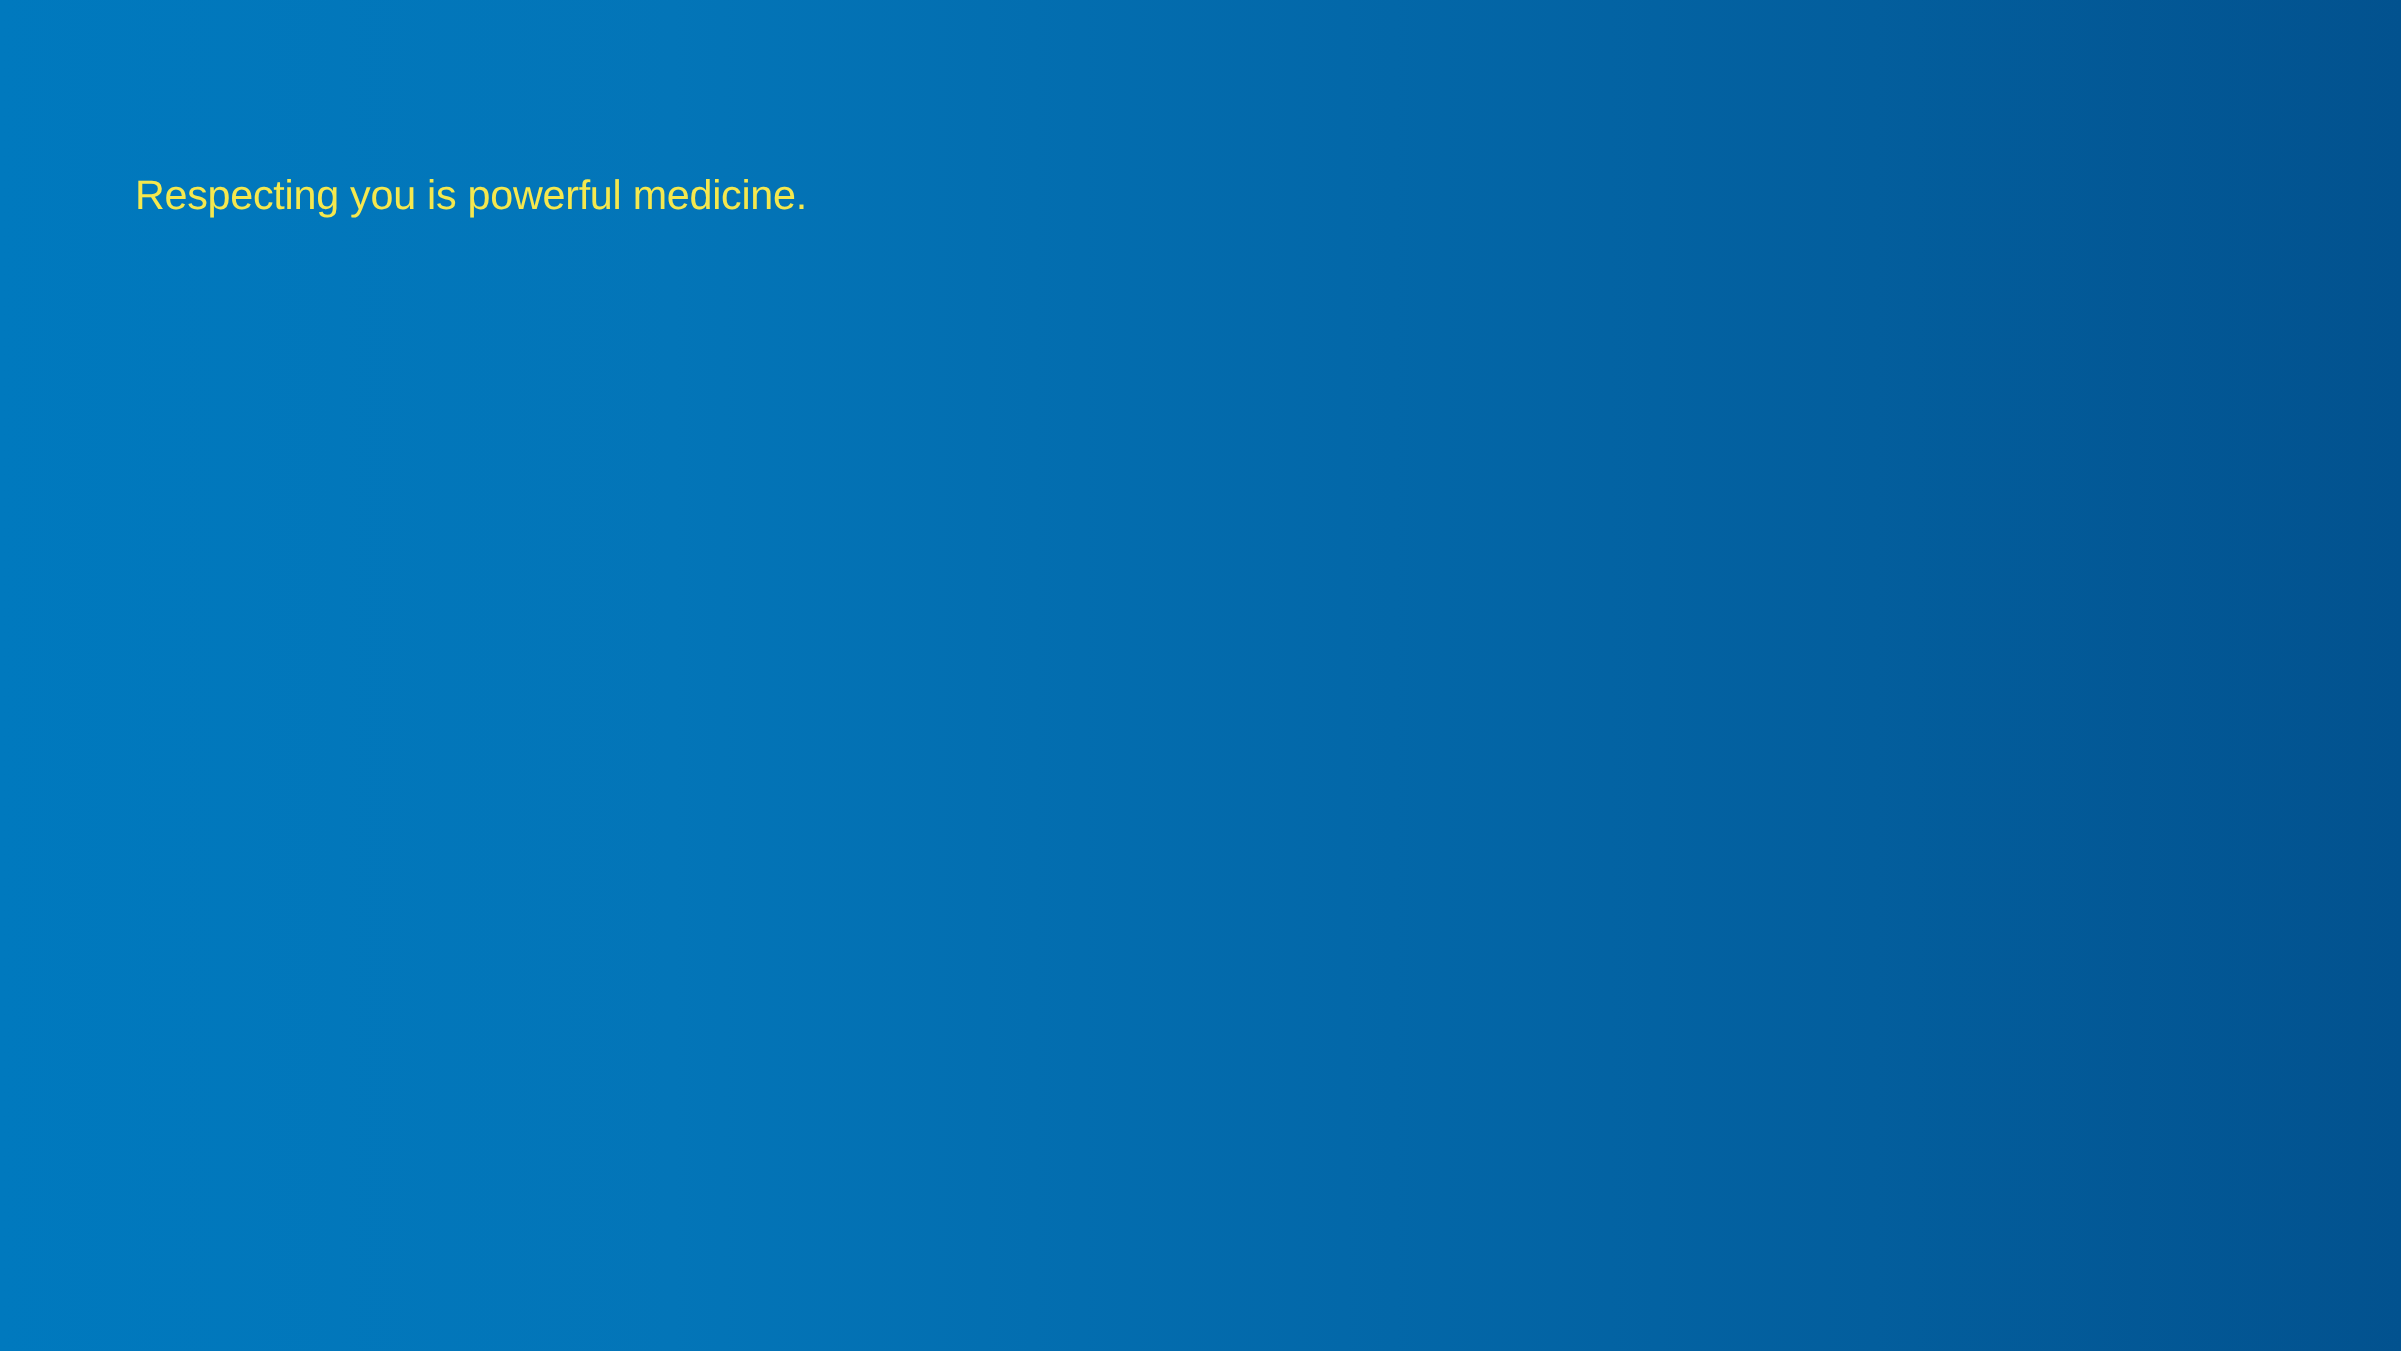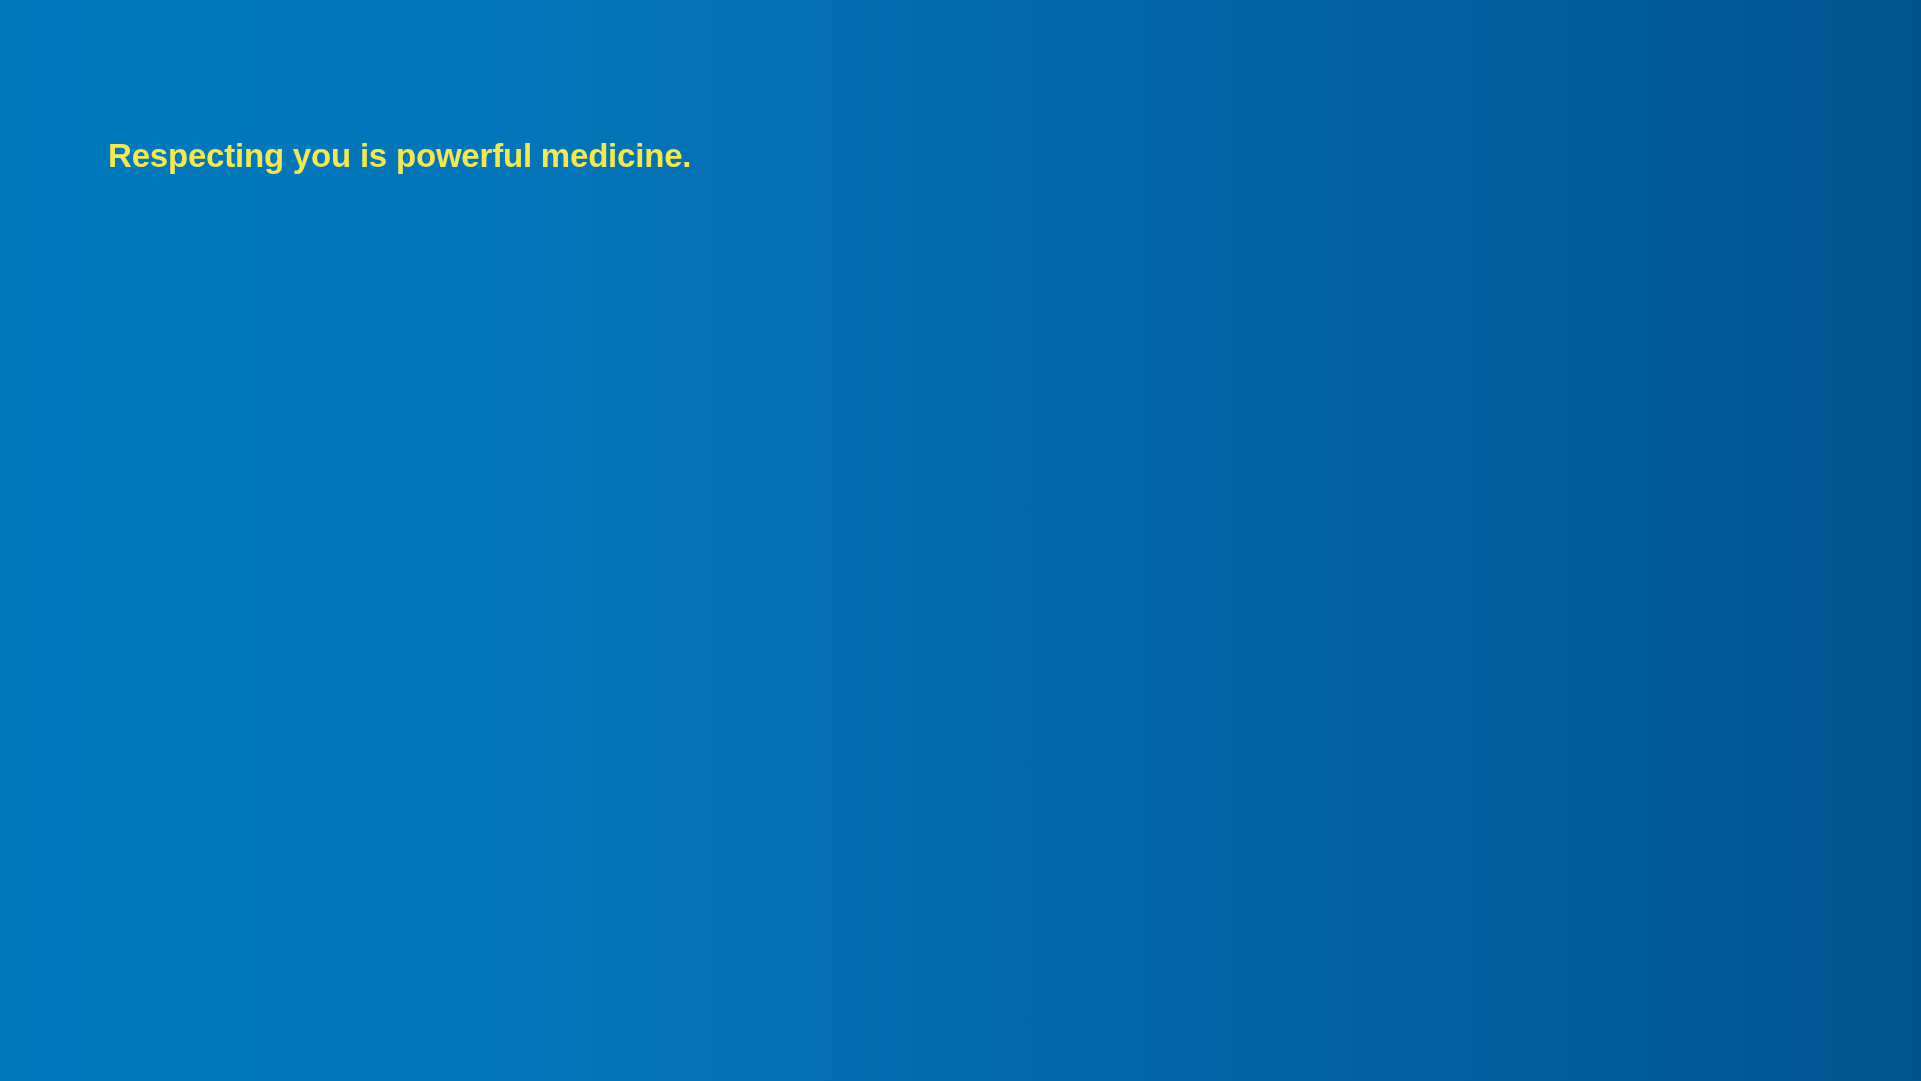--- a/index.html
+++ b/index.html
@@ -96,21 +96,21 @@
     letter-spacing: -0.4px;
     white-space: nowrap;
     padding-bottom: 4px;
     flex: 0 0 auto;
   }
 
   
   .sub-tagline {
     margin-top: 47px;
     font-family: "Liberation Sans", sans-serif;
-    font-weight: 700;
+    font-weight: 400;
     font-size: 33px;
     line-height: 1;
     color: #f5e84e;
     letter-spacing: -0.2px;
     white-space: nowrap;
   }
 
   
   .content-area {
     position: absolute;

